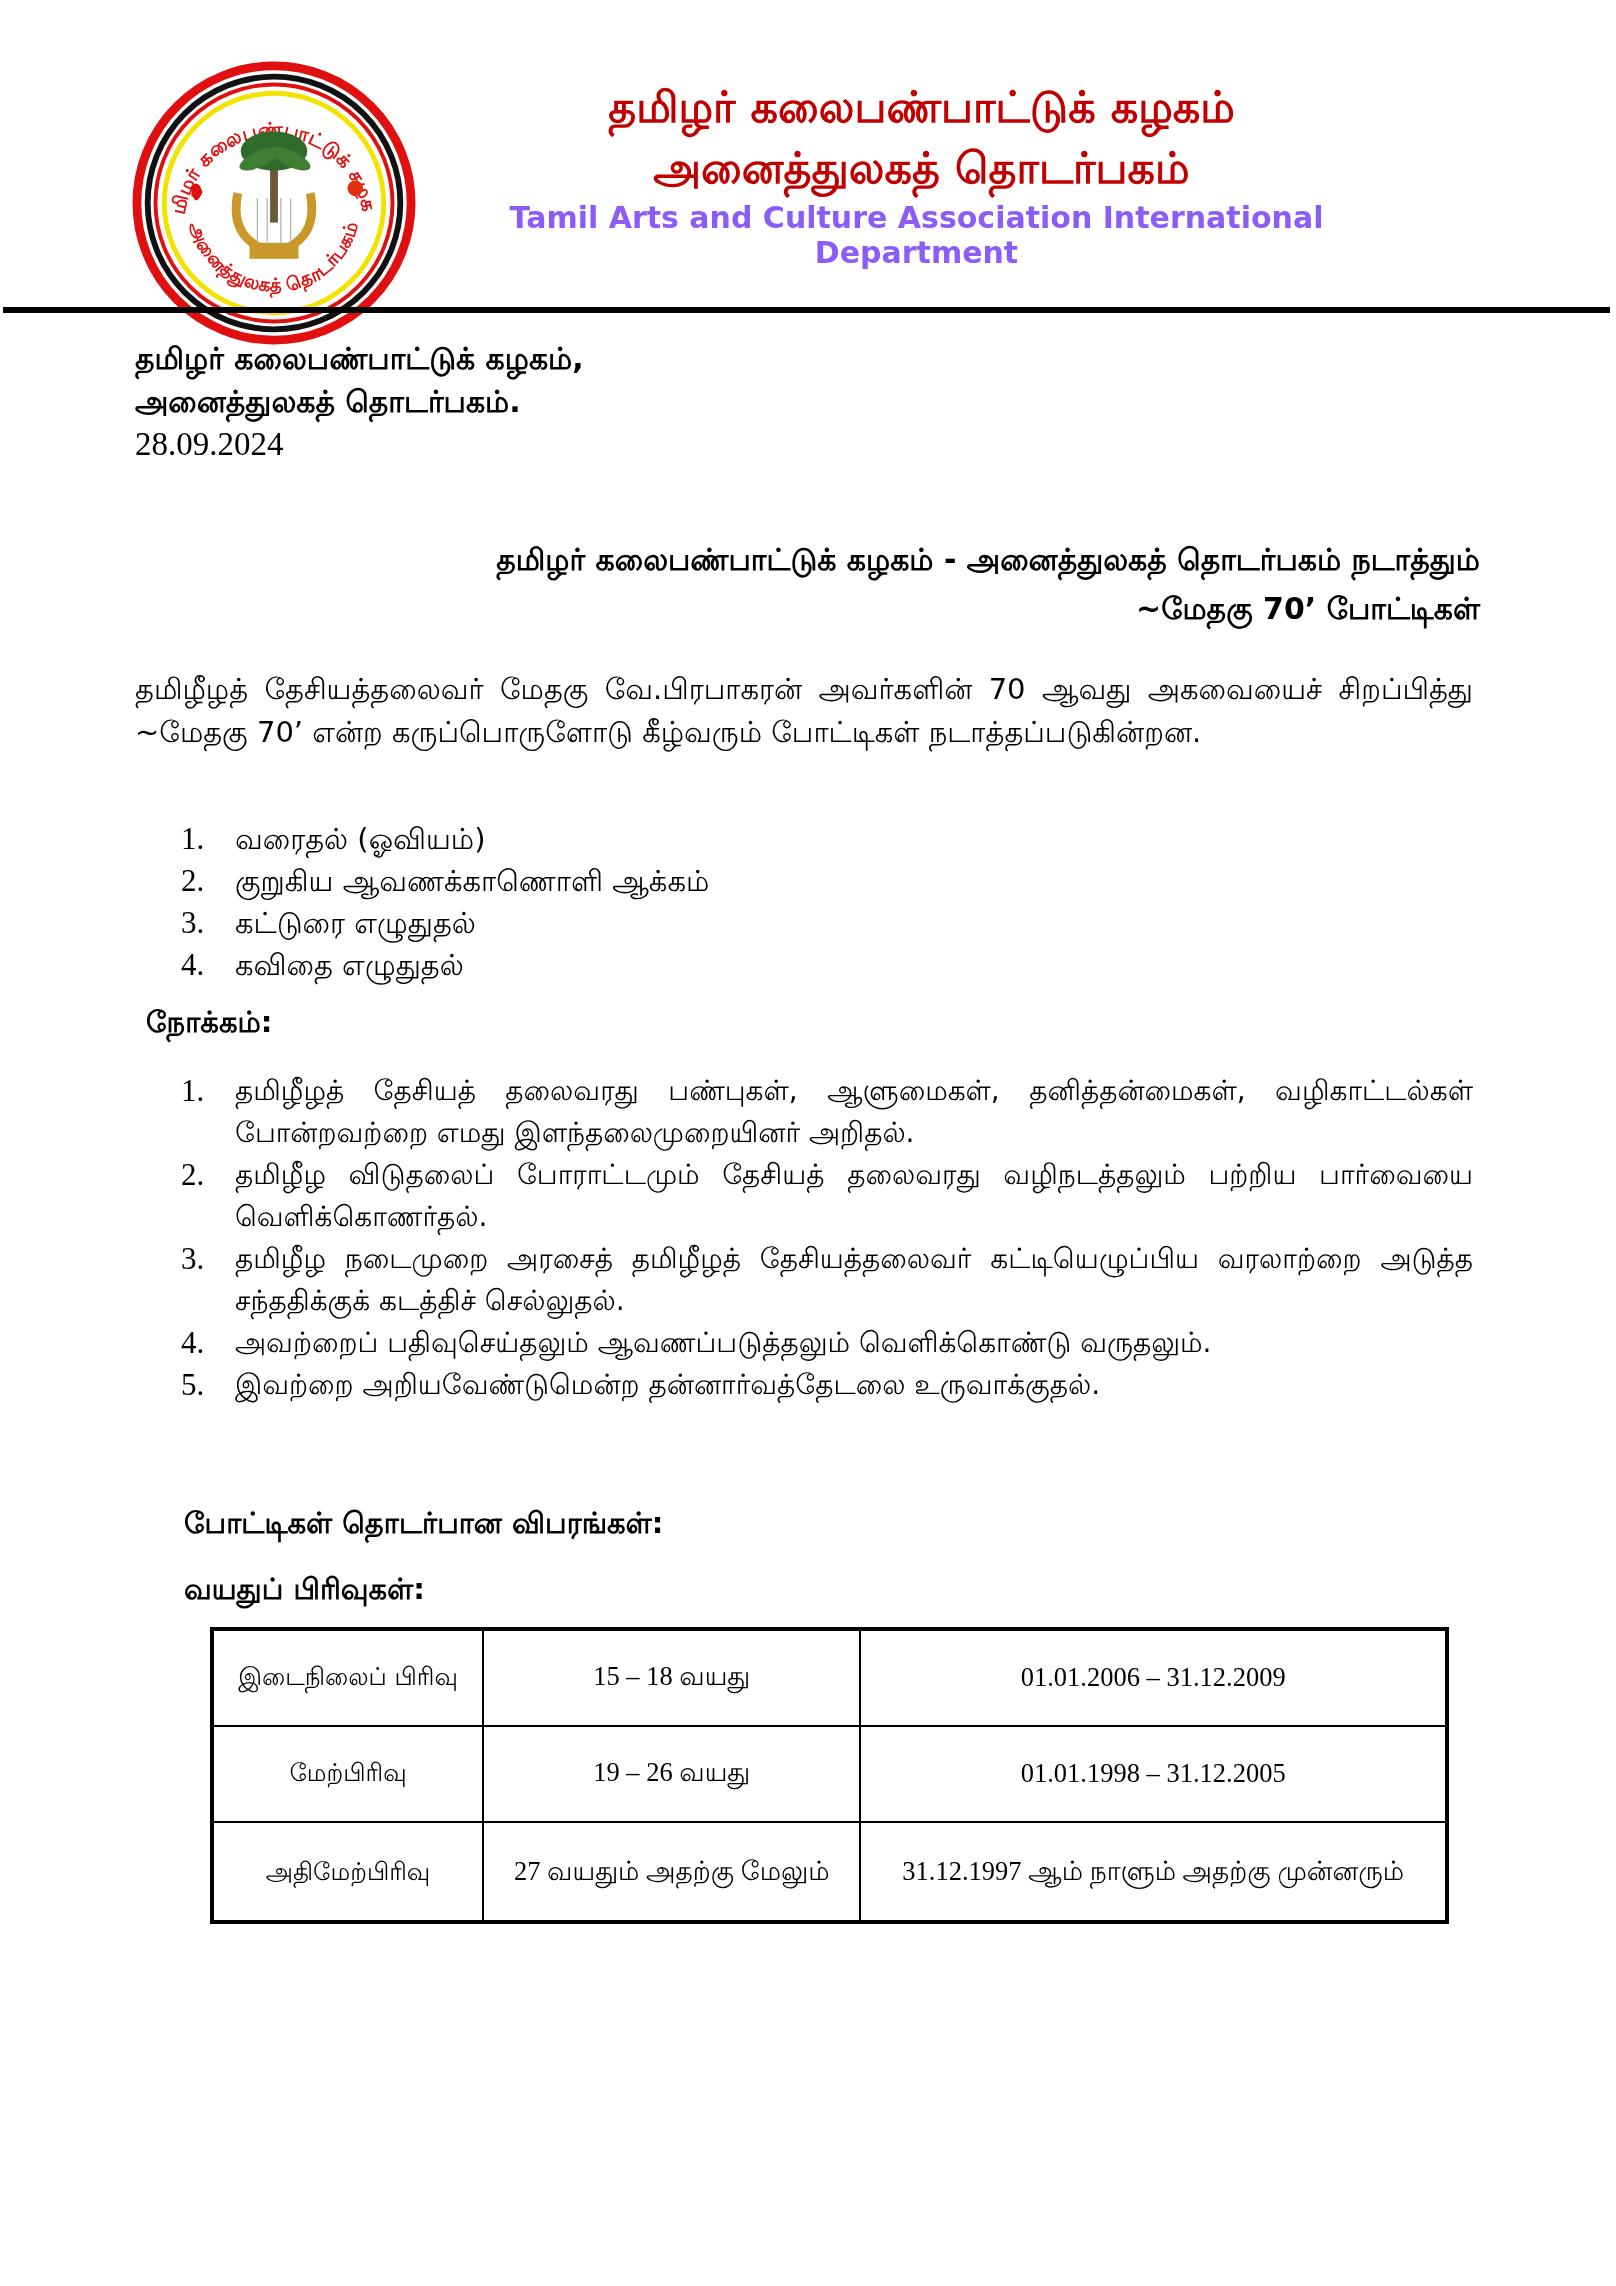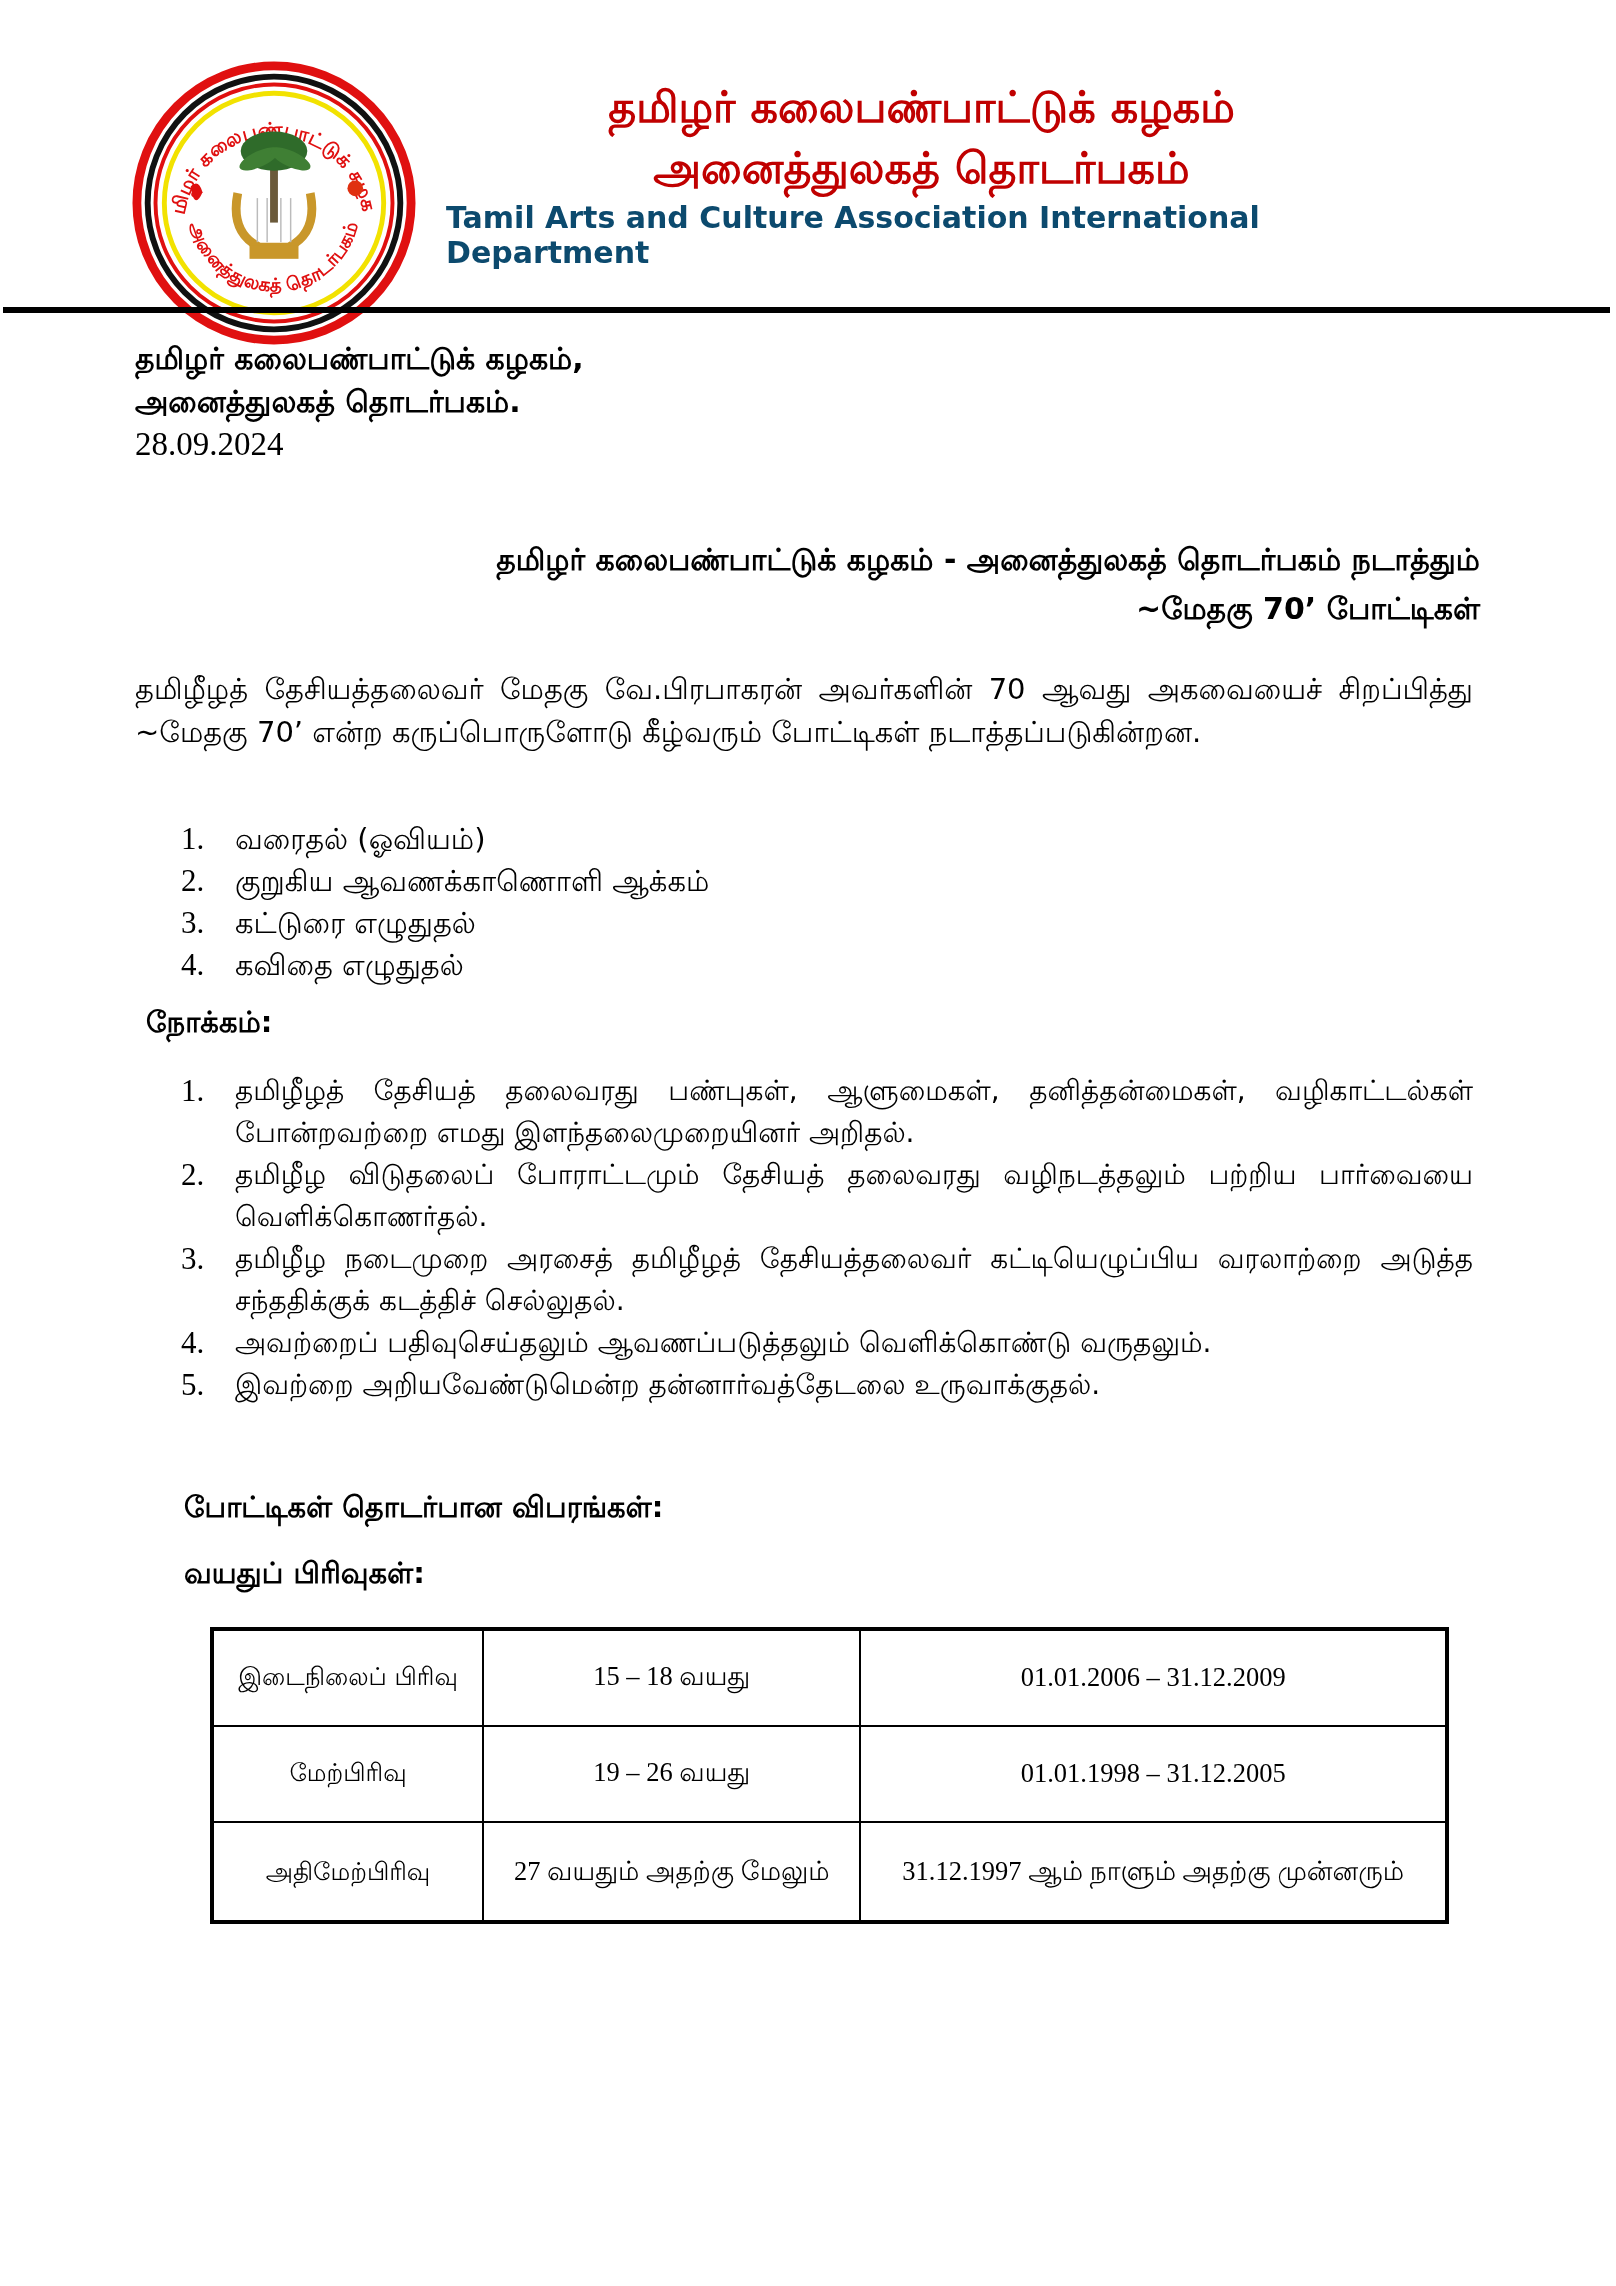--- a/index.html
+++ b/index.html
@@ -3,22 +3,22 @@
 <meta charset="utf-8">
 <style>
   html, body { margin: 0; padding: 0; background: #ffffff; }
   body { width: 1616px; height: 2287px; position: relative; overflow: hidden;
          font-family: "Liberation Serif", serif; color: #000; }
   .logo { position: absolute; left: 132px; top: 61px; width: 284px; height: 284px; }
   .hdr-tamil { position: absolute; left: 461px; width: 921px; text-align: center;
                color: #c00000; font-family: "DejaVu Sans", sans-serif; font-weight: bold; }
   .hdr-t1 { top: 82px; font-size: 43px; }
   .hdr-t2 { top: 143px; font-size: 43px; }
-  .hdr-en { position: absolute; left: 446px; top: 200px; width: 941px; text-align: left;
-            font-family: "DejaVu Sans", sans-serif; font-weight: bold; font-size: 30px; color: #0c4a6e; }
+  .hdr-en { position: absolute; left: 446px; top: 200px; width: 941px; text-align: center;
+            font-family: "DejaVu Sans", sans-serif; font-weight: bold; font-size: 30px; color: #8b5cf6; }
   .rule { position: absolute; left: 2.9px; top: 307px; width: 1607px; height: 5.9px; background: #000; }
 
   .addr { position: absolute; left: 135px; top: 337px; font-family: "DejaVu Sans", sans-serif;
           font-weight: bold; font-size: 30px; line-height: 43px; }
   .addr .date { font-family: "Liberation Serif", serif; font-weight: normal; font-size: 33px; }
 
   .title { position: absolute; left: 137px; top: 535px; width: 1343px; text-align: right;
            font-family: "DejaVu Sans", sans-serif; font-weight: bold; font-size: 30px; line-height: 49px; }
 
   .intro { position: absolute; left: 135px; top: 668px; width: 1338px; font-size: 29px;
@@ -30,21 +30,21 @@
   .num { width: 54px; font-family: "Liberation Serif", serif; font-size: 31px; }
 
   .aim-h { position: absolute; left: 135px; top: 1005px; font-family: "DejaVu Sans", sans-serif;
            font-weight: bold; font-size: 29px; margin-left: 11px; }
 
   .aim-list { position: absolute; left: 181px; top: 1070px; width: 1292px; margin: 0; padding: 0;
               list-style: none; font-size: 28px; line-height: 42px; font-family: "DejaVu Sans", sans-serif; }
   .aim-list li { display: flex; }
   .aim-list li .txt { flex: 1; text-align: justify; }
 
-  .sec-h { position: absolute; left: 184px; font-family: "DejaVu Sans", sans-serif; font-weight: bold; font-size: 29px; }
+  .sec-h { position: absolute; left: 184px; font-family: "DejaVu Sans", sans-serif; font-weight: bold; font-size: 29px; margin-top: 16px; }
   .sec-h1 { top: 1490px; }
   .sec-h2 { top: 1556px; }
 
   table.age { position: absolute; left: 210px; top: 1627px; width: 1239px; border-collapse: collapse;
               font-family: "DejaVu Sans", sans-serif; font-size: 24.5px; }
   table.age td, table.age th { border: 2.9px solid #000; text-align: center; vertical-align: middle; padding: 3.9px 9.8px; }
   table.age { border: 4.9px solid #000; }
   table.age th { font-weight: bold; height: 82px; border-bottom: 6.9px solid #000; font-size: 24.5px; }
   table.age td { height: 86px; font-weight: normal; }
   table.age tr.r-last td { height: 90px; line-height: 33px; }

